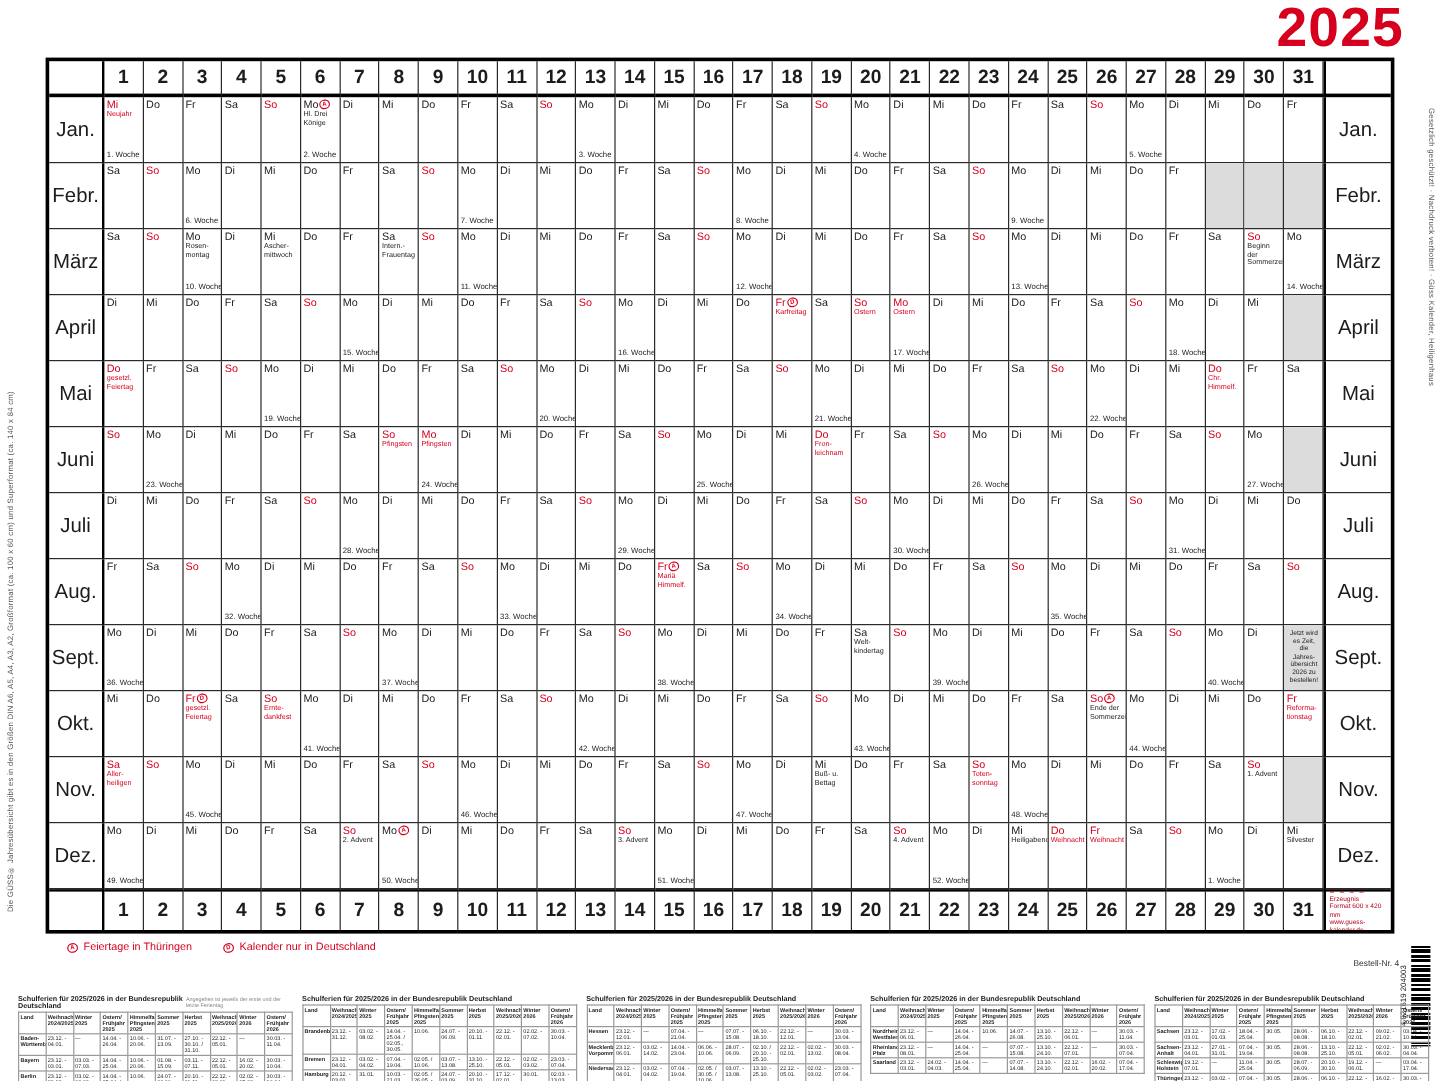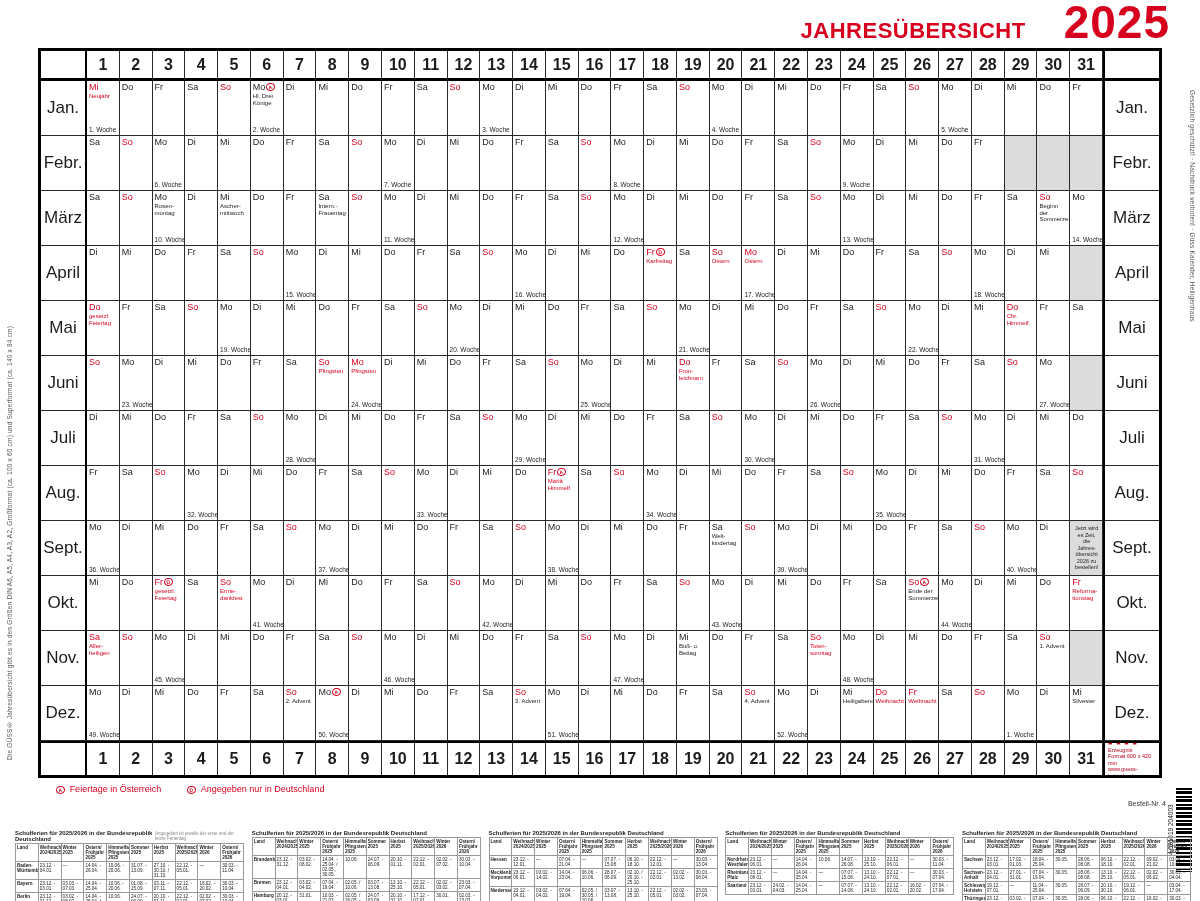--- a/index.html
+++ b/index.html
@@ -58,21 +58,20 @@
   .ftitle .n{font-size:4.5px; color:#888;}
   .ftable table{border-collapse:collapse; width:100%; table-layout:fixed; font-size:4.6px;}
   .ftable th,.ftable td{border:1px solid #999; padding:1px; text-align:left; vertical-align:top; line-height:5px; overflow:hidden;}
   .ftable th{font-weight:bold;}
   .ftable .land{width:36px; font-weight:bold;}
 </style>
 </head>
 <body>
 
 <div class="titlebar">
-  <span class="main">JAHRESÜBERSICHT</span>
   <span class="year">2025</span>
 </div>
 
 <div class="side left">Die GÜSS® Jahresübersicht gibt es in den Größen DIN A6, A5, A4, A3, A2, Großformat (ca. 100 x 60 cm) und Superformat (ca. 140 x 84 cm)</div>
 <div class="side right">Gesetzlich geschützt! · Nachdruck verboten! · Güss Kalender, Heiligenhaus</div>
 
 <div class="grid" id="calendar-grid">
     <div class="crow hdr">
       <div class="ccell mlabel"></div>
       <div class="ccell dnum">1</div>
@@ -2118,25 +2117,25 @@
         <div class="logo-txt">Erzeugnis</div>
         <div class="logo-txt">Format 600 x 420 mm</div>
         <div class="logo-txt">www.guess-kalender.de</div>
       </div>
     </div>
   </div>
 
 <div class="legend">
   <span class="item">
     <span class="badge">A</span>
-    <span>Feiertage in Österreich</span>
+    <span>Feiertage in Thüringen</span>
   </span>
   <span class="item">
     <span class="badge">D</span>
-    <span>Angegeben nur in Deutschland</span>
+    <span>Kalender nur in Deutschland</span>
   </span>
 </div>
 
 <div class="bestell">Bestell-Nr. 4</div>
 <div class="barcode-wrap">
   <span class="barcode-num">4 021619 204003</span>
   <span class="barcode"></span>
 </div>
 
 <div class="tables" id="ferien-tables">

